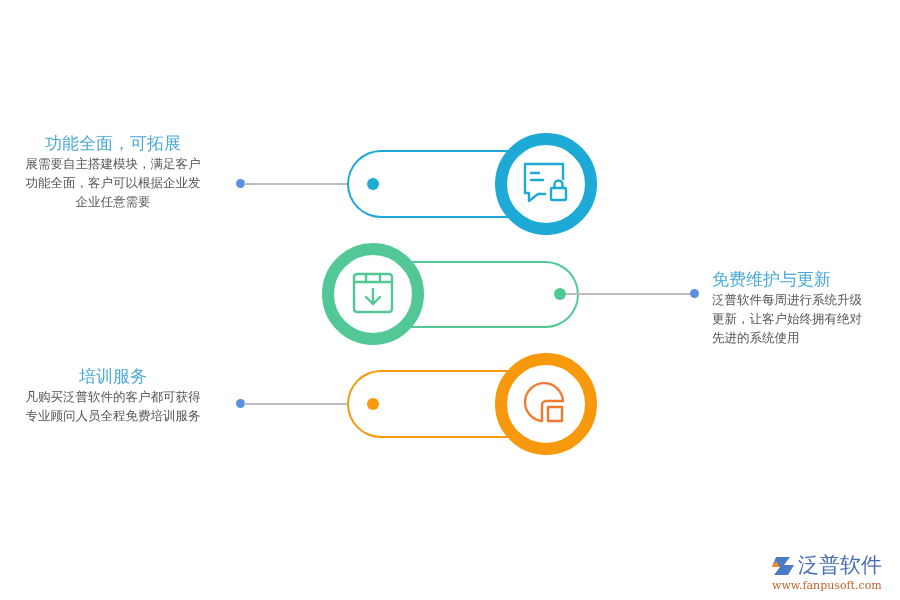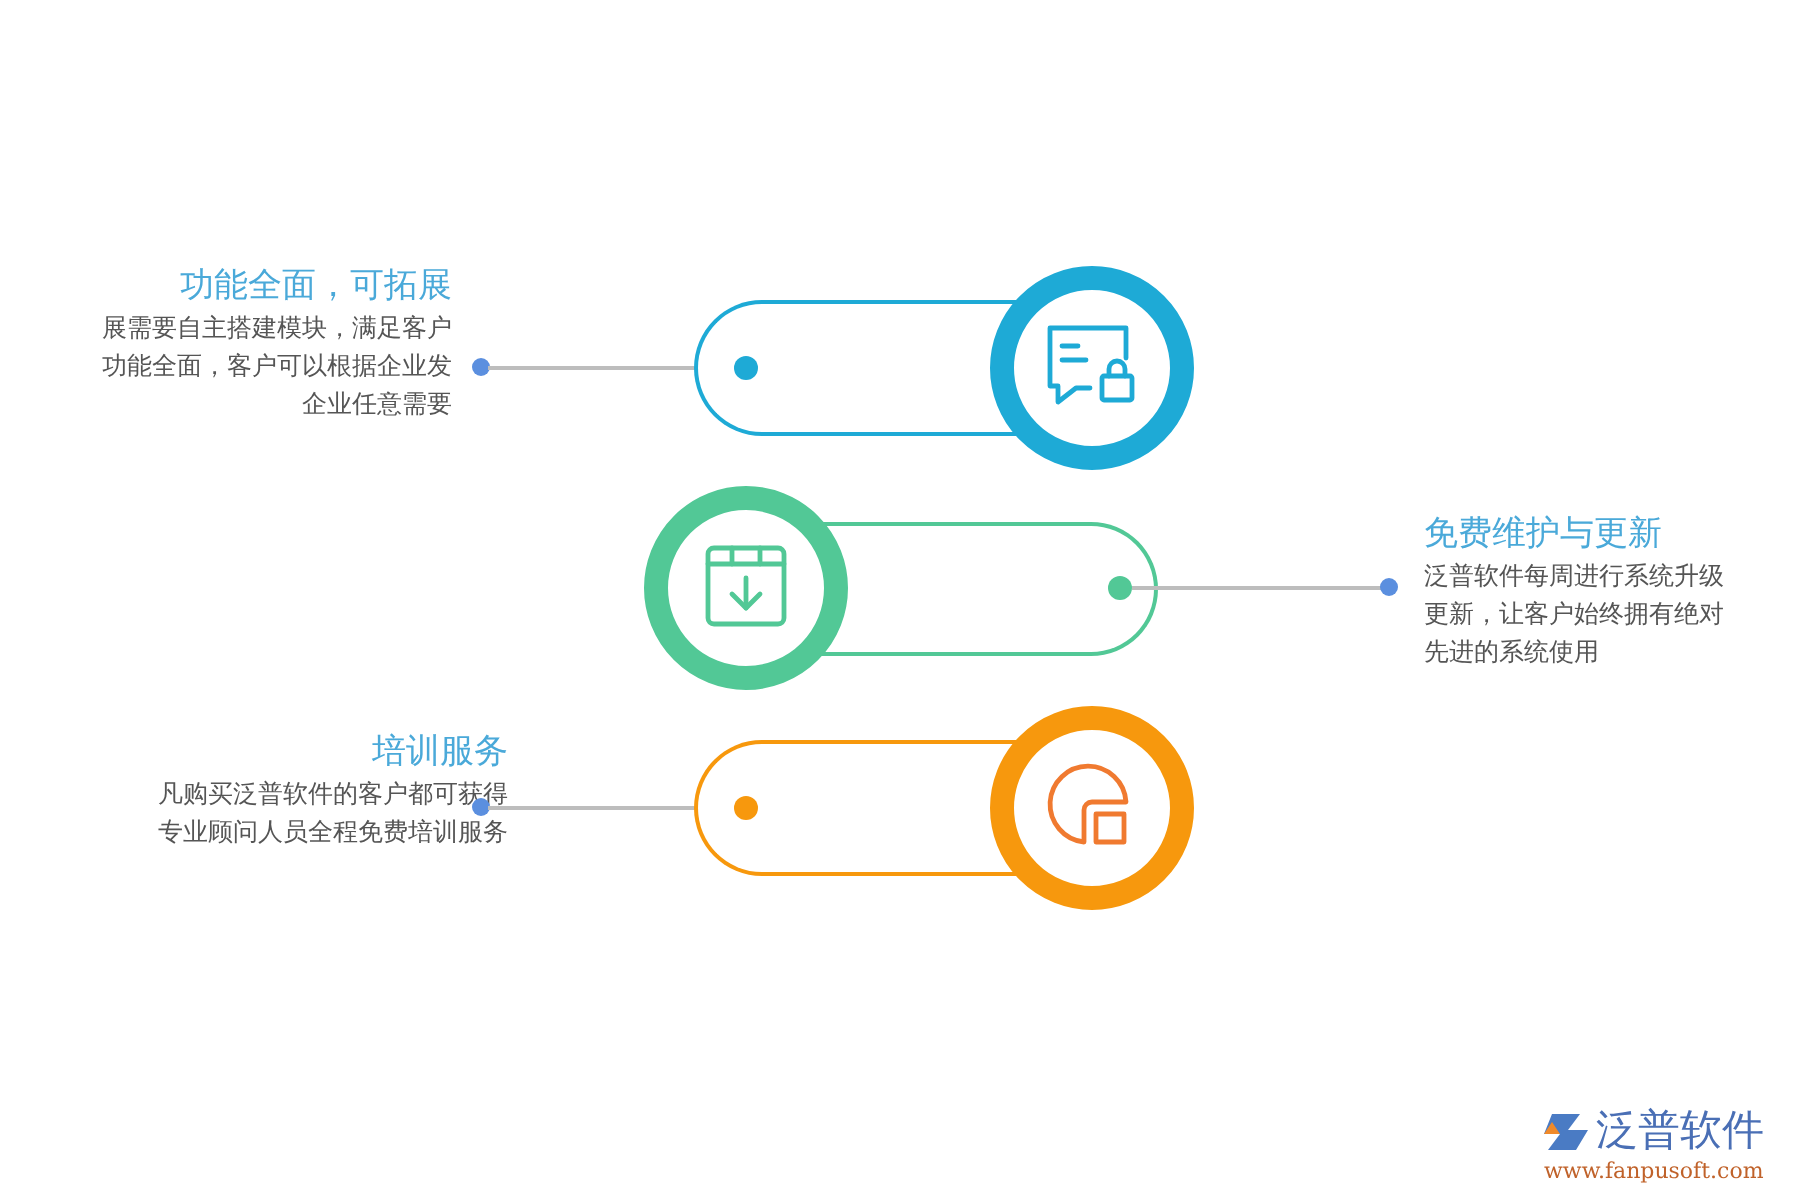--- a/index.html
+++ b/index.html
@@ -1,22 +1,22 @@
 <!DOCTYPE html>
 <html><head>
 <meta charset="utf-8">
 <style>
   html, body { margin:0; padding:0; }
   body { width:900px; height:600px; background:#ffffff; position:relative; overflow:hidden;
          font-family: "DejaVu Sans", "Liberation Sans", sans-serif; }
   .abs { position:absolute; }
   .title { font-size:17px; color:#4aa9d9; line-height:22px; white-space:nowrap; }
   .desc { font-size:12.5px; color:#555; line-height:19px; }
-  .left-text { text-align:right; }
-  .right-text { text-align:left; }
+  .left-text { text-align:center; }
+  .right-text { text-align:left;margin-top:12px; }
   .pill { position:absolute; border:2px solid; border-radius:34px; box-sizing:border-box; background:#fff; }
   .ring { position:absolute; border-radius:50%; box-sizing:border-box; background:#fff; }
   .dot { position:absolute; width:12px; height:12px; border-radius:50%; }
   .conn { position:absolute; height:2px; background:#bdbdbd; }
   .enddot { position:absolute; width:9px; height:9px; border-radius:50%; background:#5b8fdf; }
   .icon { position:absolute; }
 </style>
 </head>
 <body>
 
@@ -60,21 +60,21 @@
   <div class="enddot" style="left:690px; top:289px;"></div>
   <div class="abs right-text" style="left:712px; top:256px; width:188px;">
     <div class="title">免费维护与更新</div>
     <div class="desc">泛普软件每周进行系统升级</div>
     <div class="desc">更新，让客户始终拥有绝对</div>
     <div class="desc">先进的系统使用</div>
   </div>
 </div>
 
 <div>
-  <div class="abs left-text" style="left:0; top:365px; width:226px;padding-left:28px;">
+  <div class="abs left-text" style="left:0; top:365px; width:226px;">
     <div class="title">培训服务</div>
     <div class="desc">凡购买泛普软件的客户都可获得</div>
     <div class="desc">专业顾问人员全程免费培训服务</div>
   </div>
   <div class="enddot" style="left:236px; top:399px;"></div>
   <div class="conn" style="left:244px; top:403px; width:124px;"></div>
   <div class="pill" style="left:347px; top:370px; width:210px; height:68px; border-color:#f7980d; border-right:none; border-radius:34px 0 0 34px;"></div>
   <div class="dot" style="left:367px; top:398px; background:#f7980d;"></div>
   <div class="ring" style="left:495px; top:353px; width:102px; height:102px; border:12px solid #f7980d;"></div>
   <svg class="icon" style="left:521px; top:379px;" width="50" height="50" viewBox="0 0 50 50">

